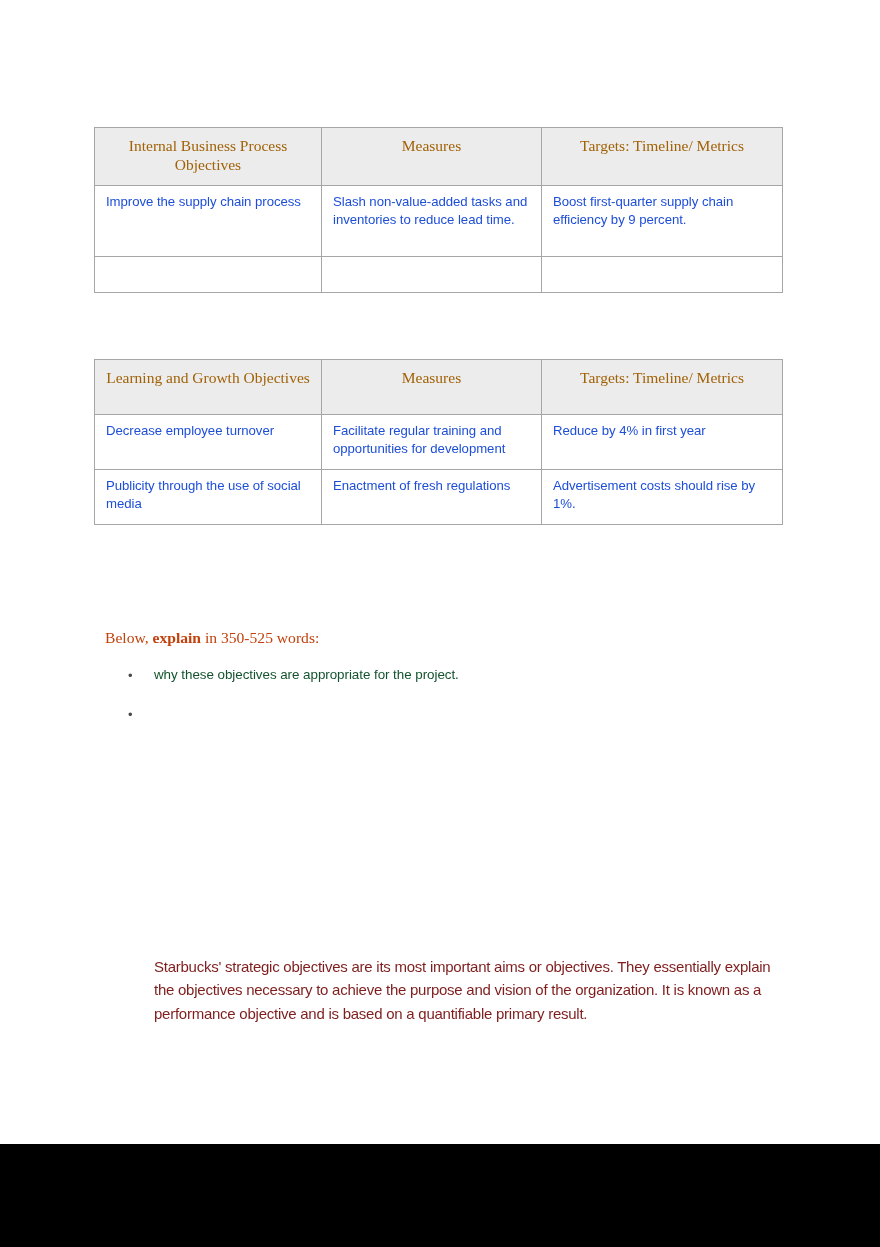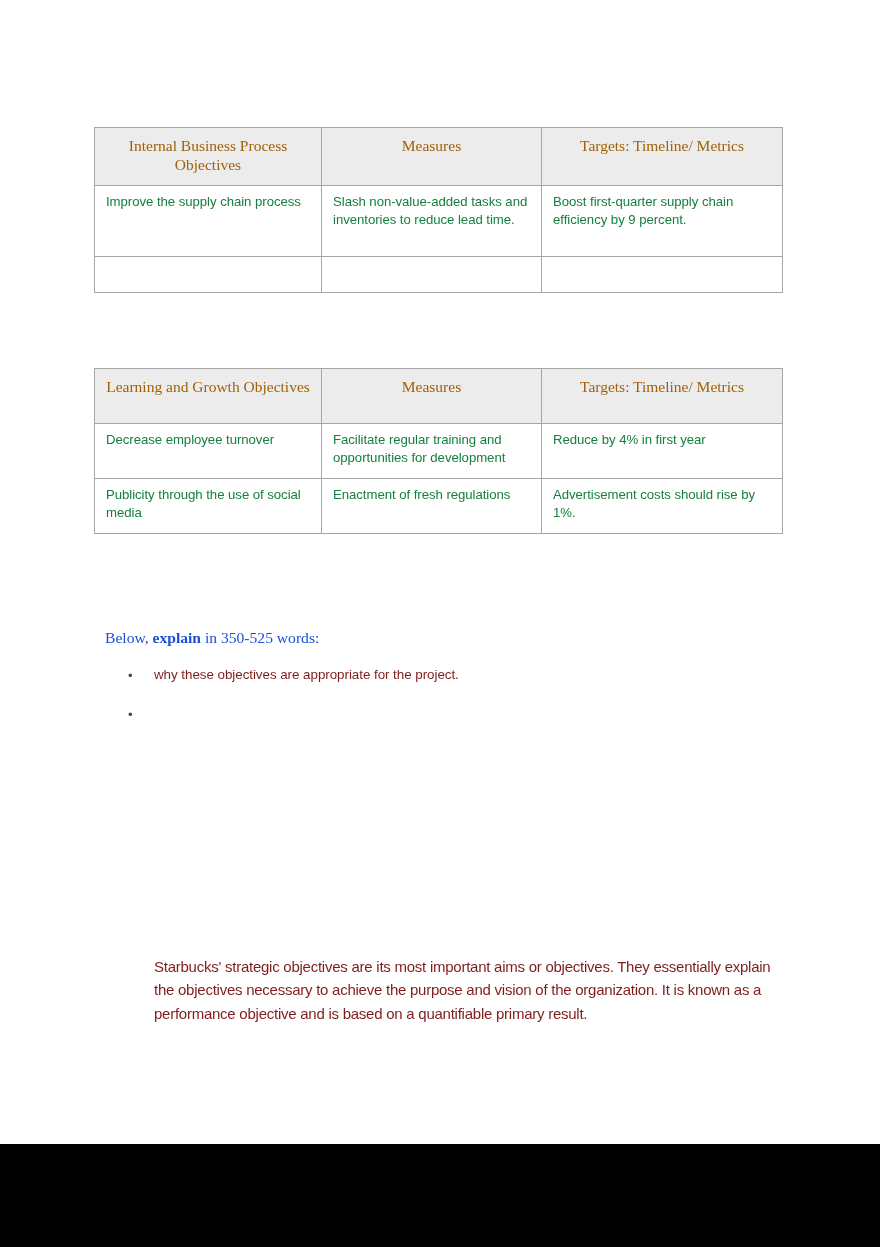--- a/index.html
+++ b/index.html
@@ -23,21 +23,21 @@
   }
 
   
   .bsc-table {
     position: absolute;
     border-collapse: collapse;
     table-layout: fixed;
     background: #ffffff;
   }
   .bsc-table.t1 { left: 94px; top: 127px; width: 688px; }
-  .bsc-table.t2 { left: 94px; top: 368px; width: 688px; }
+  .bsc-table.t2 { left: 94px; top: 359px; width: 688px; }
 
   .bsc-table col.c1 { width: 227px; }
   .bsc-table col.c2 { width: 220px; }
   .bsc-table col.c3 { width: 241px; }
 
   .bsc-table th,
   .bsc-table td {
     border: 1px solid #a6a6a6;
     vertical-align: top;
     padding: 0;
@@ -52,21 +52,21 @@
     color: #a16207;
     text-align: center;
     line-height: 1.22;
     padding: 9px 8px 10px 8px;
     height: 35px;
   }
 
   .bsc-table tbody td {
     font-family: "Liberation Sans", sans-serif;
     font-size: 13.2px;
-    color: #15803d;
+    color: #1d4ed8;
     line-height: 1.36;
     padding: 7px 9px 7px 11px;
     letter-spacing: -0.05px;
   }
 
   
   .t1 tbody tr.r1 td { height: 56px; }
   .t1 tbody tr.r2 td { height: 40px; }
   .t1 tbody tr.r3 td { height: 21px; }
 
@@ -77,21 +77,21 @@
 
   .cell-indent { padding-left: 13px; }
 
   
   .instruction {
     position: absolute;
     left: 105px;
     top: 629px;
     font-family: "Liberation Serif", serif;
     font-size: 15.6px;
-    color: #1d4ed8;
+    color: #c2410c;
     line-height: 1.2;
     white-space: nowrap;
   }
   .instruction b { font-weight: bold; }
 
   .bullet-list {
     position: absolute;
     left: 128px;
     top: 666px;
     width: 640px;
@@ -105,21 +105,21 @@
     width: 26px;
     flex: 0 0 26px;
     font-size: 13px;
     line-height: 1.35;
     color: #4a4a4a;
     padding-top: 1px;
   }
   .bullet-text {
     font-family: "Liberation Sans", sans-serif;
     font-size: 13.4px;
-    color: #7f1d1d;
+    color: #14532d;
     line-height: 1.35;
     letter-spacing: -0.05px;
   }
 
   
   .closing-para {
     position: absolute;
     left: 154px;
     top: 940px;
     width: 626px;

